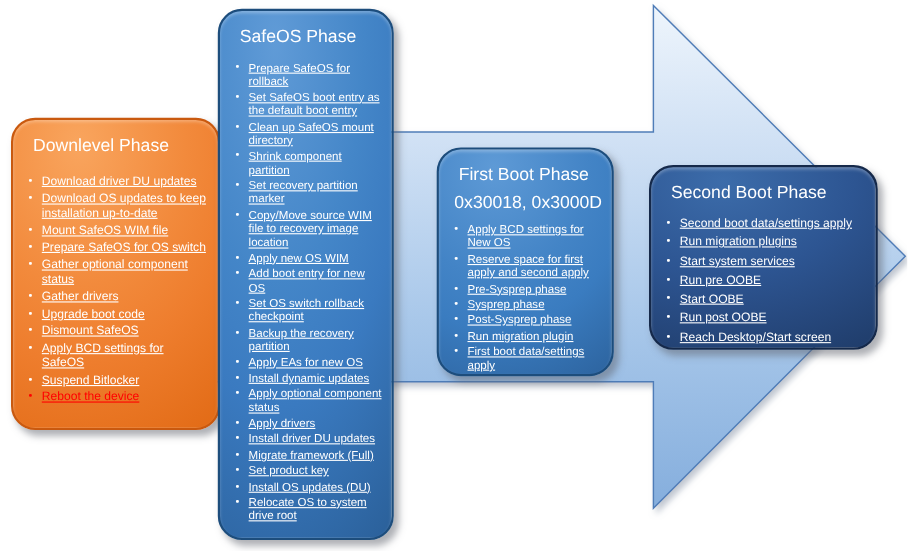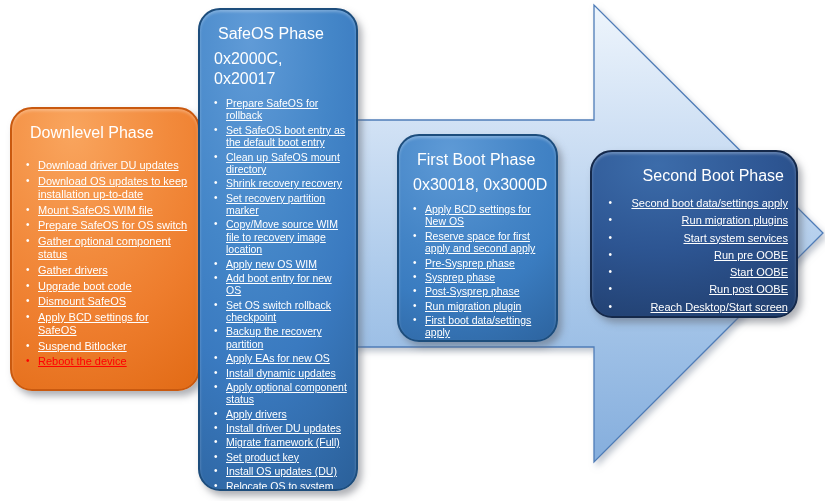--- a/index.html
+++ b/index.html
@@ -25,21 +25,20 @@
   }
   .phase-firstboot{
     left:397px;top:134px;width:161px;height:208px;
     background:radial-gradient(130% 115% at 32% 8%, #5e9ad6 0%, #4384c6 42%, #3a7cc0 62%, #2b609a 100%);
     border:2px solid #1d4d7c;
   }
   .phase-secondboot{
     left:590px;top:150px;width:208px;height:168px;
     background:radial-gradient(130% 115% at 32% 8%, #3c6caa 0%, #2d5592 45%, #284b82 65%, #1e3a66 100%);
     border:2px solid #15294a;
-    text-align:right;
   }
   .title{
     margin:4px;padding:10px 8px 0 14px;
     font-size:16px;line-height:1.25;font-weight:normal;color:#ffffff;
   }
   .codes{
     margin:0;padding:1px 8px 0 14px;
     font-size:16px;line-height:1.25;font-weight:normal;color:#ffffff;
   }
   ul.items{
@@ -129,40 +128,39 @@
 
   <li class="item red">
     <span class="marker">•</span>
     <span class="text">Reboot the device</span>
   </li>
 </ul>
   </section>
 
   <section class="phase phase-safeos">
     <h2 class="title">SafeOS Phase</h2>
-    <h3 class="codes">0x2000C, 0x20017</h3>
     <ul class="items">
   <li class="item">
     <span class="marker">•</span>
     <span class="text">Prepare SafeOS for rollback</span>
   </li>
 
   <li class="item">
     <span class="marker">•</span>
     <span class="text">Set SafeOS boot entry as the default boot entry</span>
   </li>
 
   <li class="item">
     <span class="marker">•</span>
     <span class="text">Clean up SafeOS mount directory</span>
   </li>
 
   <li class="item">
     <span class="marker">•</span>
-    <span class="text">Shrink recovery recovery</span>
+    <span class="text">Shrink component partition</span>
   </li>
 
   <li class="item">
     <span class="marker">•</span>
     <span class="text">Set recovery partition marker</span>
   </li>
 
   <li class="item">
     <span class="marker">•</span>
     <span class="text">Copy/Move source WIM file to recovery image location</span>

